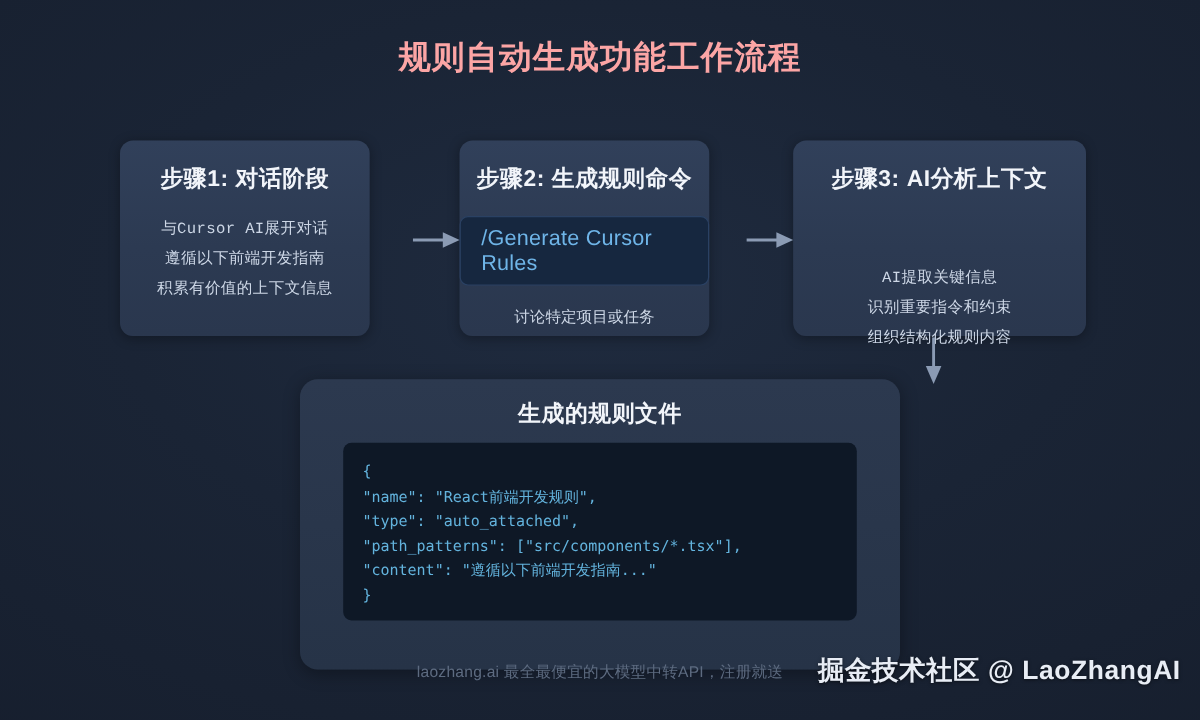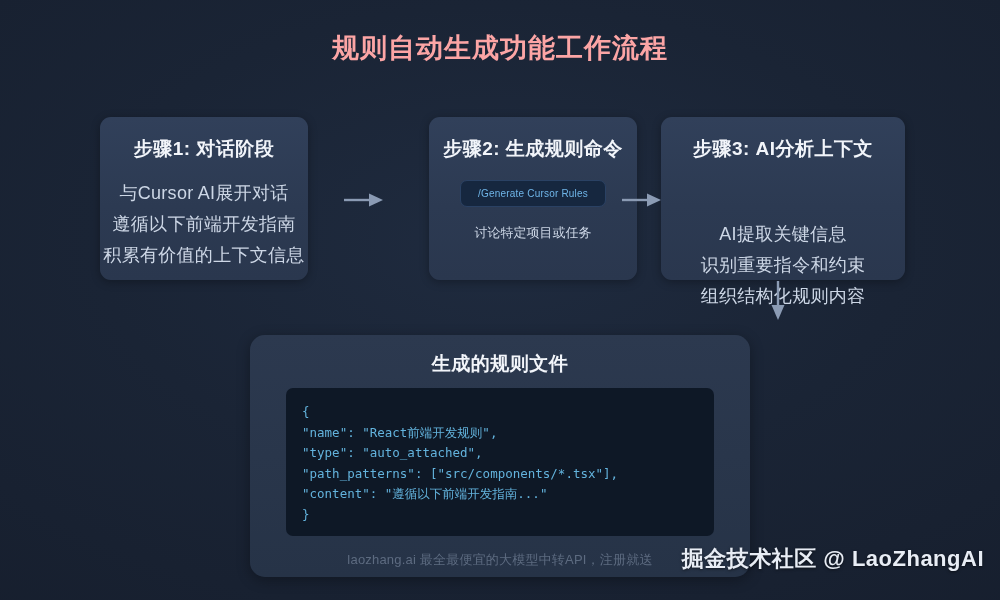--- a/index.html
+++ b/index.html
@@ -40,53 +40,54 @@
     top:0;
     width:208px; height:163px;
     background:linear-gradient(180deg,#31405a 0%,#2c3a52 55%,#2a374e 100%);
     border-radius:11px;
     box-shadow:0 2px 10px rgba(0,0,0,0.30);
     display:flex;
     flex-direction:column;
     align-items:center;
   }
   #step-card-1 { left:0; }
-  #step-card-2 { left:283px;margin-left:46px; }
+  #step-card-2 { left:283px; }
   #step-card-3 { left:561px; width:244px;gap:41px; }
 
   .step-title {
     margin-top:19px;
     font-size:19px;
     font-weight:bold;
     color:#f2f5fa;
     letter-spacing:0.5px;
   }
 
   .step-lines {
     margin-top:19px;
     display:flex;
     flex-direction:column;
     align-items:center;
     gap:7px;
   }
   .step-line {
-    font-size:18px;
+    font-size:13px;
     color:#cdd7e6;
     letter-spacing:0.3px;
+    font-family:Liberation Mono, monospace;
   }
 
   
   .command-chip {
     margin-top:18px;
     background:#16273f;
     border:1px solid #2a4straight;
     border:1px solid #2a4163;
     border-radius:7px;
     padding:7px 17px;
-    font-size:10px;
+    font-size:18px;
     color:#6fb5e8;
     letter-spacing:0.2px;
   }
   .chip-caption {
     margin-top:17px;
     font-size:13px;
     color:#cdd7e6;
   }
 
   
@@ -100,21 +101,21 @@
 
   #arrow-3-down {
     position:absolute;
     top:281px; left:770px;
     width:16px; height:40px;
   }
 
   
   #output-panel {
     position:absolute;
-    top:335px; left:250px;
+    top:316px; left:250px;
     width:500px; height:242px;
     background:linear-gradient(180deg,#2c394f 0%,#28real 0%,#27real 0%,#263347 100%);
     background:linear-gradient(180deg,#2c394f 0%,#263347 100%);
     border-radius:15px;
     box-shadow:0 3px 14px rgba(0,0,0,0.32);
   }
 
   #output-title {
     margin-top:16px;
     text-align:center;

